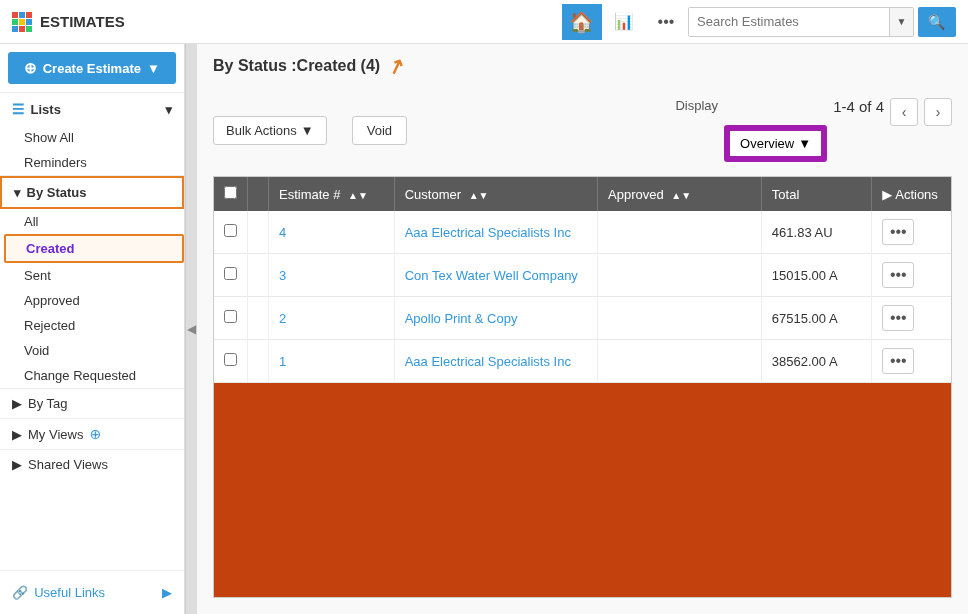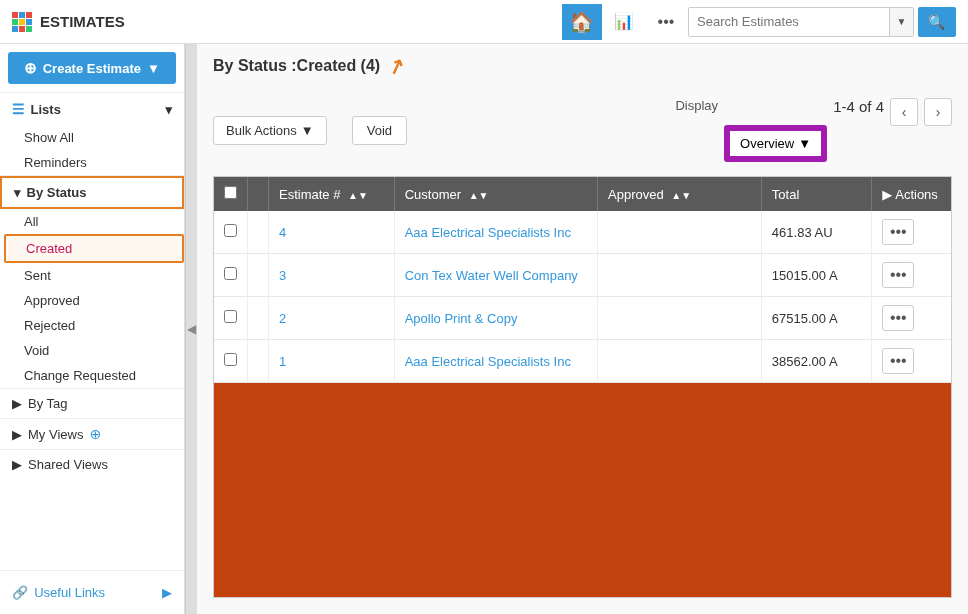--- a/index.html
+++ b/index.html
@@ -39,21 +39,21 @@
     .sidebar-item { display: flex; align-items: center; padding: 7px 12px; cursor: pointer; color: #333; font-size: 13px; }
 
     .sidebar-label { display: flex; align-items: center; gap: 6px; padding: 8px 12px; font-weight: bold; color: #333; cursor: pointer; }
     .sidebar-label .icon { color: #3498db; font-size: 14px; }
 
     .by-status-header { display: flex; align-items: center; padding: 7px 12px; font-weight: bold; color: #333; cursor: pointer; }
     .by-status-header.highlighted { border: 2px solid #e67e22; }
 
     .sub-items { padding-left: 4px; }
     .sub-item { display: flex; align-items: center; padding: 5px 12px 5px 20px; cursor: pointer; color: #333; }
-    .sub-item.selected { color: #be185d; font-weight: normal; border: 2px solid #e67e22; border-radius: 2px; background: #fff8f0; }
+    .sub-item.selected { color: #6d28d9; font-weight: bold; border: 2px solid #e67e22; border-radius: 2px; background: #fff8f0; }
 
     .sidebar-bottom { margin-top: auto; border-top: 1px solid #eee; padding: 6px 0; }
     .useful-links-item { display: flex; align-items: center; gap: 6px; padding: 8px 12px; color: #3498db; cursor: pointer; font-size: 13px; }
 
     
     .content-header { padding: 10px 16px 0 16px; }
     .page-title { font-size: 16px; font-weight: bold; color: #333; margin-bottom: 20px; display: flex; align-items: center; gap: 8px; }
     .arrow-indicator { color: #e67e22; font-size: 20px; transform: rotate(-20deg); display: inline-block; }
 
     .toolbar { display: flex; align-items: center; gap: 25px; margin-bottom: 10px; }

